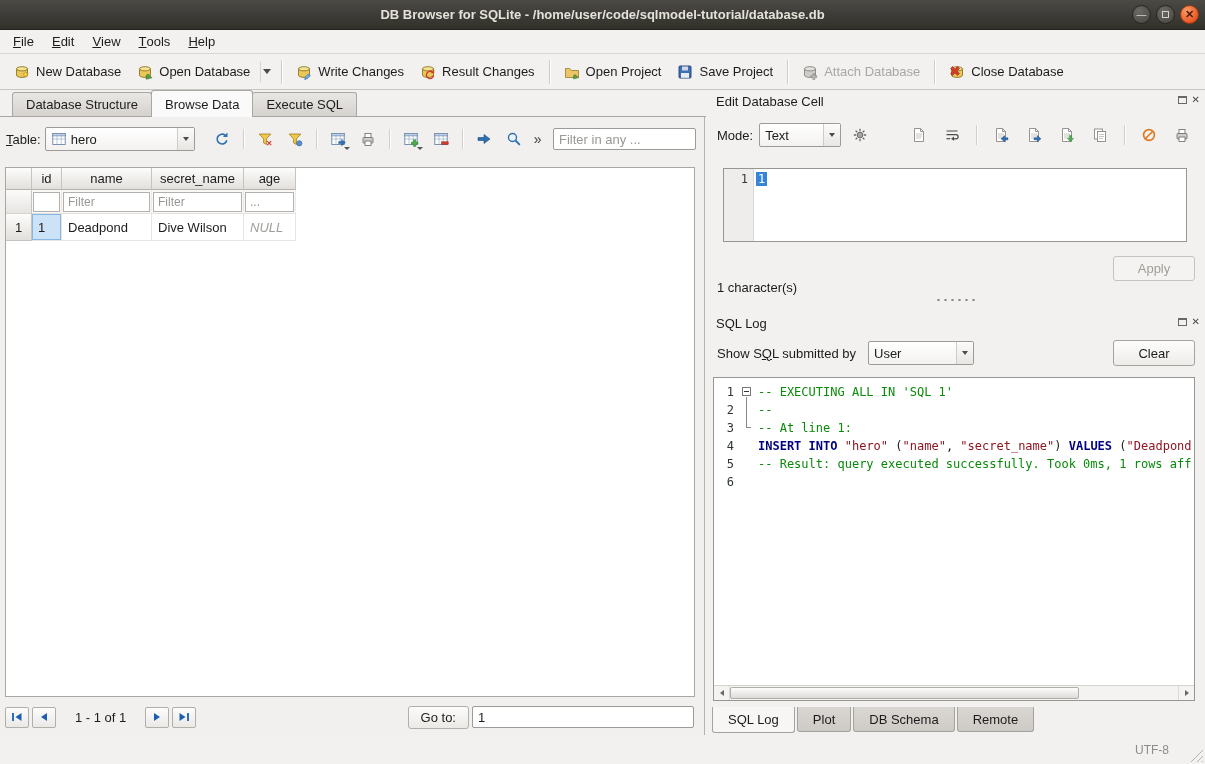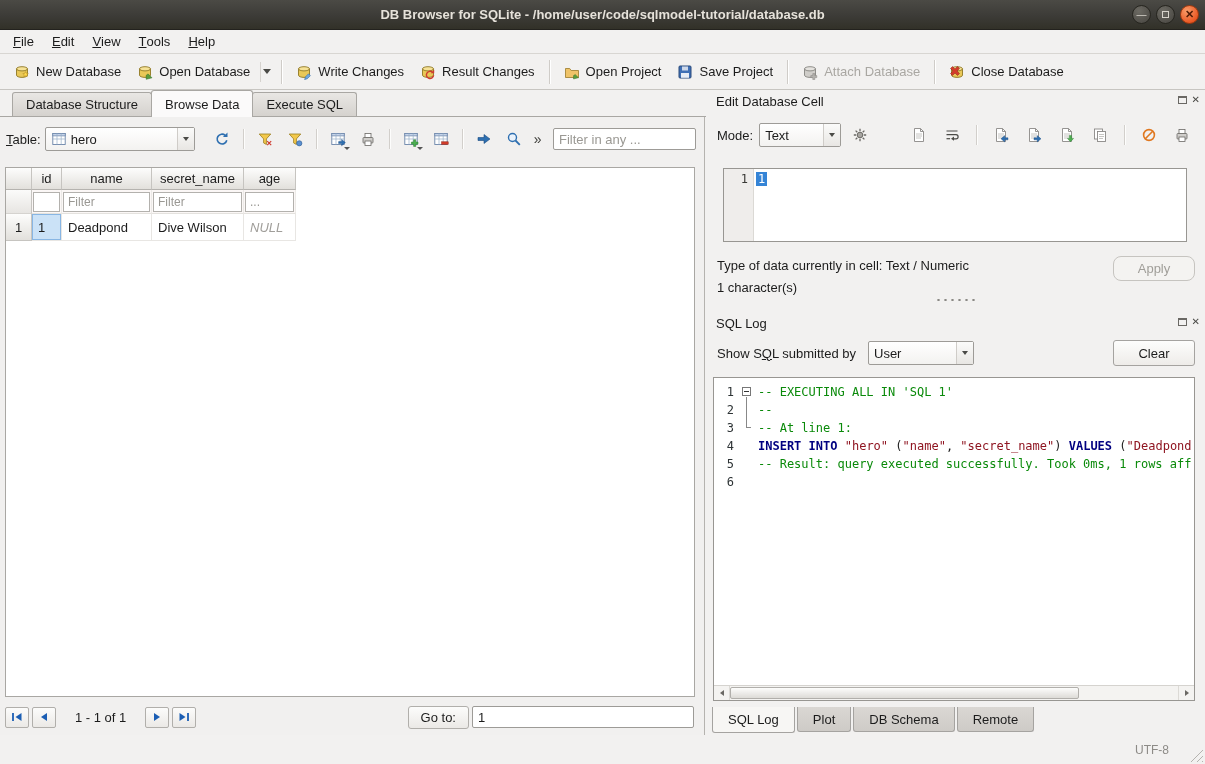--- a/index.html
+++ b/index.html
@@ -97,21 +97,21 @@
   .modebar{position:absolute;left:10px;right:10px;top:30px;height:30px;display:flex;align-items:center;gap:6px;}
   .iconrow{display:flex;align-items:center;gap:7px;margin-left:auto;}
   .cell-editor{position:absolute;left:16px;right:18px;top:78px;height:74px;background:#fff;
     border:1px solid #989692;display:flex;}
   .cegutter{width:30px;background:#efedeb;border-right:1px solid #dbd9d5;font-size:12px;
     color:#3a3a36;text-align:right;padding:3px 5px 0 0;}
   .cebody{flex:1;padding:3px 2px;font-size:12px;}
   .selblock{background:#3584d6;color:#fff;padding:0 2px;}
   .celabel{position:absolute;left:10px;font-size:13px;}
   .apply-btn{position:absolute;right:10px;top:166px;width:82px;height:25px;border:1px solid #c6c4c0;
-    border-radius:8px;background:#f4f3f1;color:#a09e99;display:flex;align-items:center;justify-content:center;}
+    border-radius:3px;background:#f4f3f1;color:#a09e99;display:flex;align-items:center;justify-content:center;}
   .dots{position:absolute;left:50%;top:208px;transform:translateX(-50%);width:42px;height:4px;
     background:radial-gradient(circle,#8a8884 1px,transparent 1.3px);background-size:7px 4px;}
   .showbar{position:absolute;left:10px;right:10px;top:248px;height:30px;display:flex;align-items:center;}
   .clear-btn{height:26px;width:82px;border:1px solid #a5a3a0;border-radius:3px;margin-left:auto;
     background:linear-gradient(#fdfdfc,#eeece9);display:flex;align-items:center;justify-content:center;}
   .logbox{position:absolute;left:6px;right:10px;top:287px;height:324px;background:#fff;
     border:1px solid #989692;display:flex;flex-direction:column;}
   .loglines{flex:1;overflow:hidden;padding-top:5px;}
   .logrow{display:flex;height:18px;font-size:12px;line-height:18px;}
   .lognum{width:20px;text-align:right;color:#2e3436;flex:none;}
@@ -538,21 +538,20 @@
           </span>
         </div>
       </div>
   </div>
 
   <div class="cell-editor">
     <div class="cegutter mono">1</div>
     <div class="cebody mono"><span class="selblock">1</span></div>
   </div>
 
-  <div class="celabel" style="top:168px">Type of data currently in cell: Text / Numeric</div>
   <div class="celabel" style="top:190px">1 character(s)</div>
   <div class="apply-btn">Apply</div>
 
   <div class="dots"></div>
 
   <div class="dock-title" style="top:226px">SQL Log</div>
   <div class="dock-ctl" style="top:227px">
     <span class="dfloat"></span>
     <span class="dclose">✕</span>
   </div>

